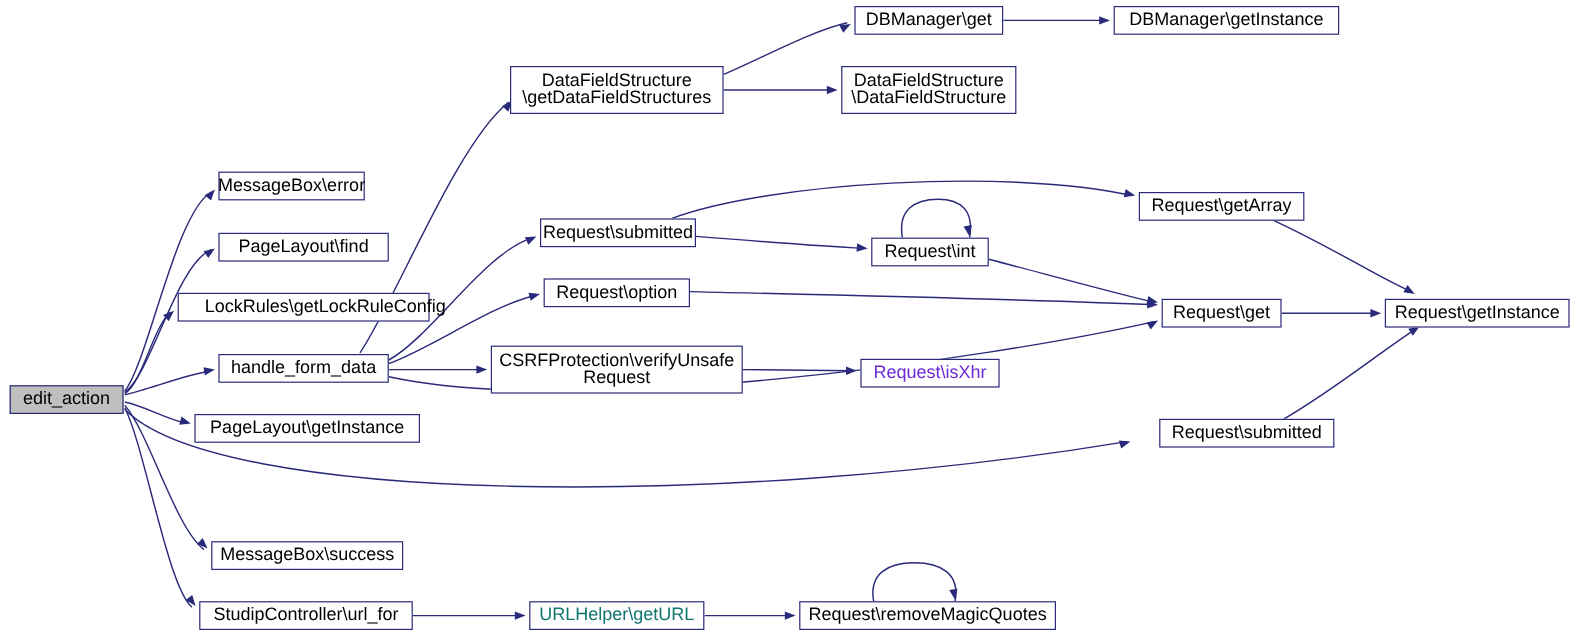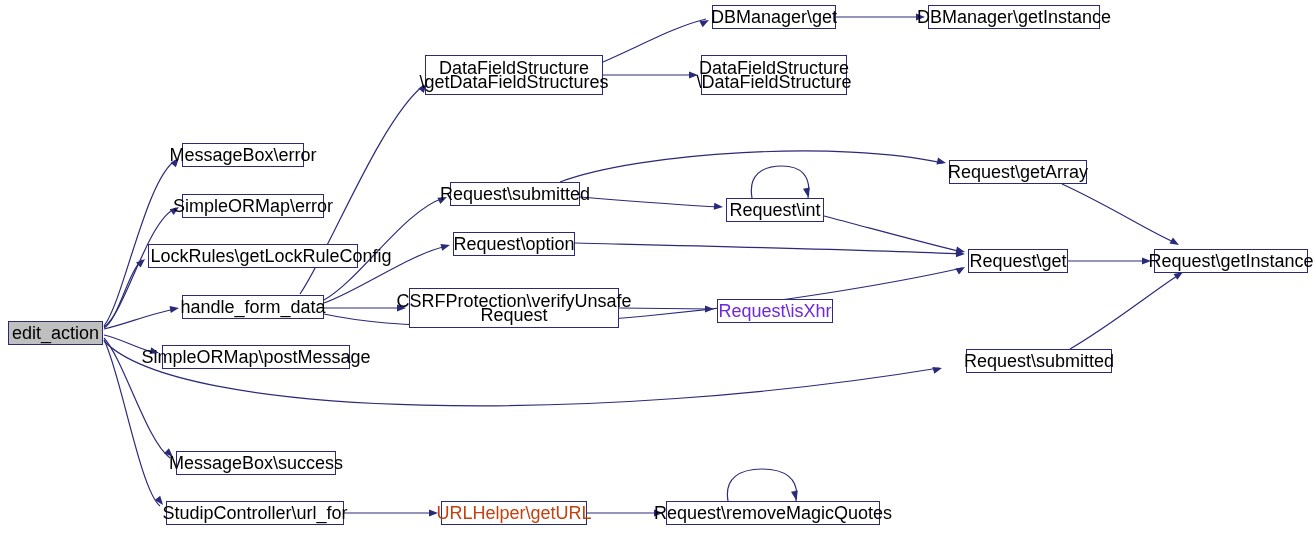--- a/index.html
+++ b/index.html
@@ -22,21 +22,21 @@
     width: 1316px;
     height: 533px;
     pointer-events: none;
   }
   .node {
     position: absolute;
     box-sizing: border-box;
     border: 1px solid #2a2a7a;
     background: #ffffff;
     color: #000000;
-    font-size: 18px;
+    font-size: 15px;
     line-height: 14px;
     display: flex;
     align-items: center;
     justify-content: center;
     text-align: center;
     white-space: pre;
   }
   .node.root {
     background: #bfbfbf;
     border-color: #2a2a7a;
@@ -100,38 +100,38 @@
       <polygon points="0,0 -9,-3.5 -9,3.5" fill="#2a2a7a" transform="translate(1179,245) rotate(30)"></polygon>
       <polygon points="0,0 -9,-3.5 -9,3.5" fill="#2a2a7a" transform="translate(1151,261) rotate(0)"></polygon>
       <polygon points="0,0 -9,-3.5 -9,3.5" fill="#2a2a7a" transform="translate(1183,272) rotate(-33)"></polygon>
       <polygon points="0,0 -9,-3.5 -9,3.5" fill="#2a2a7a" transform="translate(438,513) rotate(0)"></polygon>
       <polygon points="0,0 -9,-3.5 -9,3.5" fill="#2a2a7a" transform="translate(663,513) rotate(0)"></polygon>
       <polygon points="0,0 -9,-3.5 -9,3.5" fill="#2a2a7a" transform="translate(796,500) rotate(80)"></polygon>
     </svg>
   <div id="node-layer">
       <div class="node root" style="left: 8px; top: 321px; width: 95px; height: 24px; border-color: rgb(42, 42, 122); background: rgb(191, 191, 191); color: rgb(0, 0, 0);">edit_action</div>
       <div class="node" style="left: 182px; top: 143px; width: 122px; height: 24px; border-color: rgb(42, 42, 122); background: rgb(255, 255, 255); color: rgb(0, 0, 0);">MessageBox\error</div>
-      <div class="node" style="left: 182px; top: 194px; width: 142px; height: 24px; border-color: rgb(42, 42, 122); background: rgb(255, 255, 255); color: rgb(0, 0, 0);">SimpleORMap\error</div>
+      <div class="node" style="left: 182px; top: 194px; width: 142px; height: 24px; border-color: rgb(42, 42, 122); background: rgb(255, 255, 255); color: rgb(0, 0, 0);">PageLayout\find</div>
       <div class="node" style="left: 148px; top: 244px; width: 210px; height: 24px; border-color: rgb(42, 42, 122); background: rgb(255, 255, 255); color: rgb(0, 0, 0); padding-left: 36px;">LockRules\getLockRuleConfig</div>
       <div class="node" style="left: 182px; top: 295px; width: 142px; height: 24px; border-color: rgb(42, 42, 122); background: rgb(255, 255, 255); color: rgb(0, 0, 0);">handle_form_data</div>
-      <div class="node" style="left: 162px; top: 345px; width: 188px; height: 24px; border-color: rgb(42, 42, 122); background: rgb(255, 255, 255); color: rgb(0, 0, 0);">SimpleORMap\postMessage</div>
+      <div class="node" style="left: 162px; top: 345px; width: 188px; height: 24px; border-color: rgb(42, 42, 122); background: rgb(255, 255, 255); color: rgb(0, 0, 0);">PageLayout\getInstance</div>
       <div class="node" style="left: 176px; top: 451px; width: 160px; height: 24px; border-color: rgb(42, 42, 122); background: rgb(255, 255, 255); color: rgb(0, 0, 0);">MessageBox\success</div>
       <div class="node" style="left: 166px; top: 501px; width: 178px; height: 24px; border-color: rgb(42, 42, 122); background: rgb(255, 255, 255); color: rgb(0, 0, 0);">StudipController\url_for</div>
       <div class="node" style="left: 425px; top: 55px; width: 178px; height: 40px; border-color: rgb(42, 42, 122); background: rgb(255, 255, 255); color: rgb(0, 0, 0);">DataFieldStructure
 \getDataFieldStructures</div>
       <div class="node" style="left: 450px; top: 182px; width: 130px; height: 24px; border-color: rgb(42, 42, 122); background: rgb(255, 255, 255); color: rgb(0, 0, 0);">Request\submitted</div>
       <div class="node" style="left: 453px; top: 232px; width: 122px; height: 24px; border-color: rgb(42, 42, 122); background: rgb(255, 255, 255); color: rgb(0, 0, 0);">Request\option</div>
       <div class="node" style="left: 409px; top: 288px; width: 210px; height: 40px; border-color: rgb(42, 42, 122); background: rgb(255, 255, 255); color: rgb(0, 0, 0);">CSRFProtection\verifyUnsafe
 Request</div>
-      <div class="node" style="left: 441px; top: 501px; width: 146px; height: 24px; border-color: rgb(42, 42, 122); background: rgb(255, 255, 255); color: #c2410c;">URLHelper\getURL</div>
+      <div class="node" style="left: 441px; top: 501px; width: 146px; height: 24px; border-color: rgb(42, 42, 122); background: rgb(255, 255, 255); color: #0f766e;">URLHelper\getURL</div>
       <div class="node" style="left: 712px; top: 5px; width: 124px; height: 24px; border-color: rgb(42, 42, 122); background: rgb(255, 255, 255); color: rgb(0, 0, 0);">DBManager\get</div>
       <div class="node" style="left: 701px; top: 55px; width: 146px; height: 40px; border-color: rgb(42, 42, 122); background: rgb(255, 255, 255); color: rgb(0, 0, 0);">DataFieldStructure
 \DataFieldStructure</div>
       <div class="node" style="left: 726px; top: 198px; width: 98px; height: 24px; border-color: rgb(42, 42, 122); background: rgb(255, 255, 255); color: rgb(0, 0, 0);">Request\int</div>
       <div class="node" style="left: 717px; top: 299px; width: 116px; height: 24px; border-color: rgb(42, 42, 122); background: rgb(255, 255, 255); color: #6d28d9;">Request\isXhr</div>
       <div class="node" style="left: 666px; top: 501px; width: 214px; height: 24px; border-color: rgb(42, 42, 122); background: rgb(255, 255, 255); color: rgb(0, 0, 0); text-align: right;">Request\removeMagicQuotes</div>
       <div class="node" style="left: 949px; top: 160px; width: 138px; height: 24px; border-color: rgb(42, 42, 122); background: rgb(255, 255, 255); color: rgb(0, 0, 0);">Request\getArray</div>
       <div class="node" style="left: 968px; top: 249px; width: 100px; height: 24px; border-color: rgb(42, 42, 122); background: rgb(255, 255, 255); color: rgb(0, 0, 0);">Request\get</div>
       <div class="node" style="left: 945px; top: 349px; width: 146px; height: 24px; border-color: rgb(42, 42, 122); background: rgb(255, 255, 255); color: rgb(0, 0, 0); margin-left: 21px;">Request\submitted</div>
-      <div class="node" style="left: 928px; top: 5px; width: 172px; height: 24px; border-color: rgb(42, 42, 122); background: rgb(255, 255, 255); color: rgb(0, 0, 0);">DBManager\getInstance</div>
+      <div class="node" style="left: 928px; top: 5px; width: 188px; height: 24px; border-color: rgb(42, 42, 122); background: rgb(255, 255, 255); color: rgb(0, 0, 0);">DBManager\getInstance</div>
       <div class="node" style="left: 1154px; top: 249px; width: 154px; height: 24px; border-color: rgb(42, 42, 122); background: rgb(255, 255, 255); color: rgb(0, 0, 0);">Request\getInstance</div>
     </div>
 </div>
 
 </body></html>

